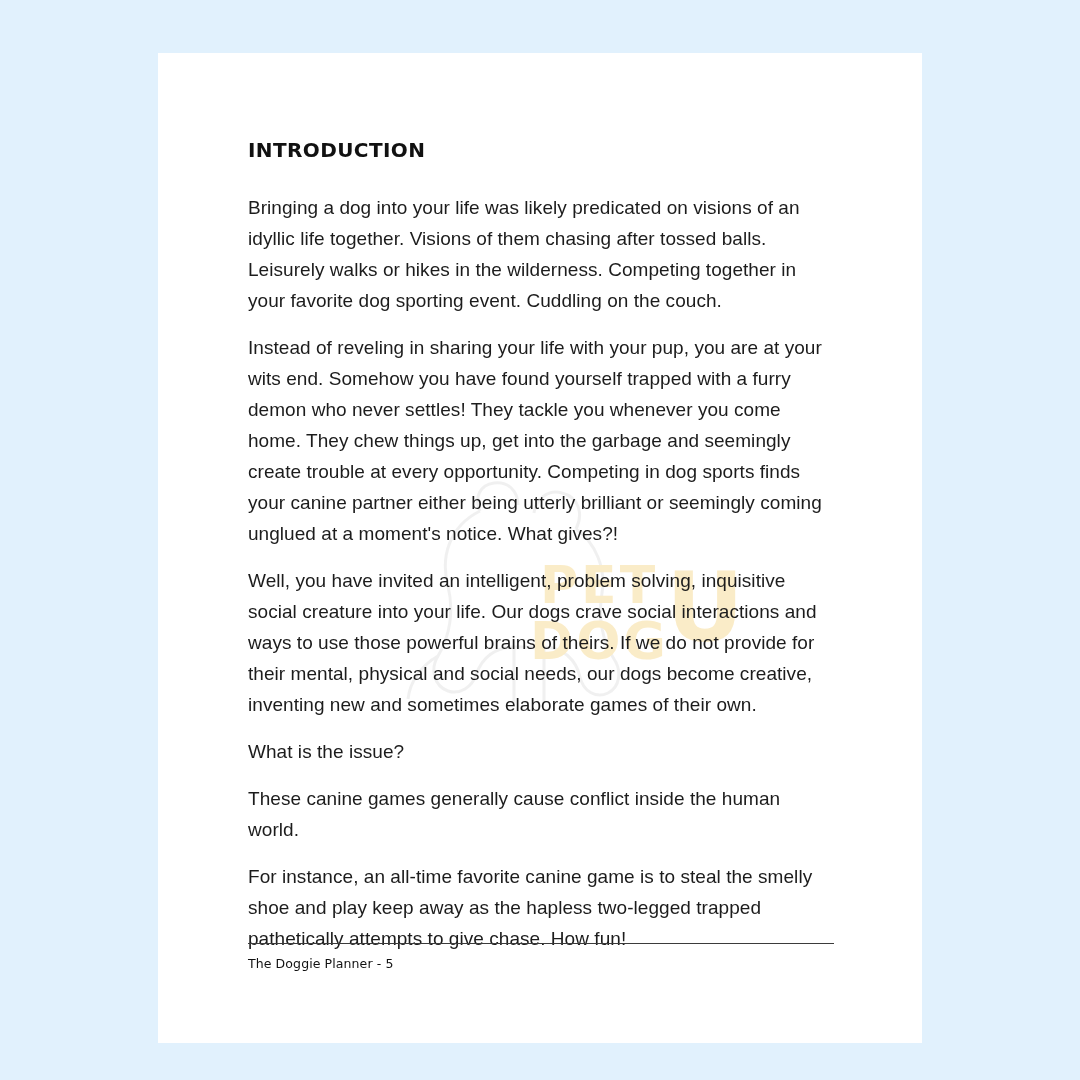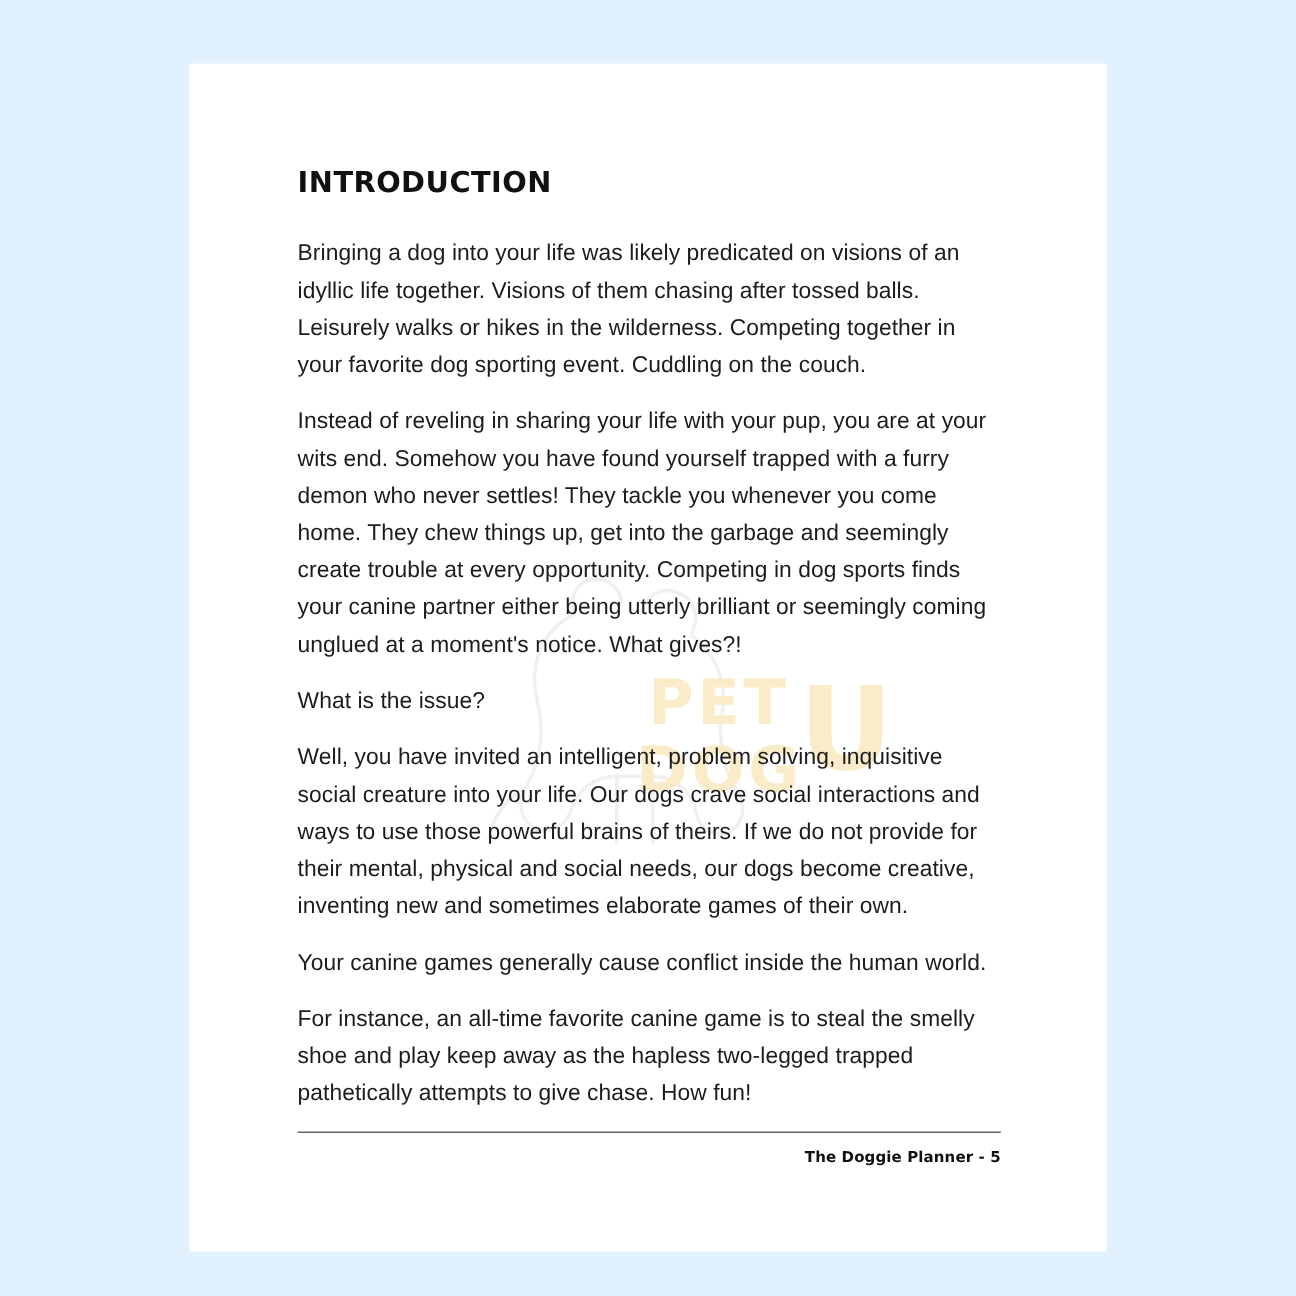--- a/index.html
+++ b/index.html
@@ -39,21 +39,21 @@
     opacity: 0.30;
     pointer-events: none;
   }
   .content {
     position: absolute;
     left: 90px;
     top: 85px;
     width: 586px;
   }
   .doc-title {
-    font-size: 24px;
+    font-size: 20px;
     font-weight: bold;
     letter-spacing: 0.4px;
     color: #111111;
     margin: 0 0 30px 0;
     font-family: "DejaVu Sans", sans-serif;
   }
   p.para {
     font-size: 19px;
     line-height: 31px;
     color: #1c1c1c;
@@ -67,23 +67,23 @@
     top: 890px;
     width: 586px;
   }
   .footer-rule {
     width: 100%;
     height: 1px;
     background: #3b3b3b;
     margin-bottom: 12px;
   }
   .footer-text {
-    text-align: right;
+    text-align: left;
     font-size: 12.5px;
-    font-weight: bold;
+    font-weight: normal;
     color: #111111;
     font-family: "DejaVu Sans", sans-serif;
     letter-spacing: 0.1px;
   }
 </style>
 </head>
 <body>
 
 <div class="viewport">
 
@@ -103,23 +103,23 @@
       <text x="210" y="152" font-family="DejaVu Sans, sans-serif" font-size="52" font-weight="bold" fill="#f0c14b" letter-spacing="3">PET</text>
       <text x="200" y="208" font-family="DejaVu Sans, sans-serif" font-size="52" font-weight="bold" fill="#f0c14b" letter-spacing="3">DOG</text>
       <text x="336" y="190" font-family="DejaVu Sans, sans-serif" font-size="96" font-weight="bold" fill="#f0c14b">U</text>
     </svg>
 
     <div class="content">
       <h1 class="doc-title">INTRODUCTION</h1>
 
       <p class="para">Bringing a dog into your life was likely predicated on visions of an idyllic life together. Visions of them chasing after tossed balls. Leisurely walks or hikes in the wilderness. Competing together in your favorite dog sporting event. Cuddling on the couch.</p>
       <p class="para">Instead of reveling in sharing your life with your pup, you are at your wits end. Somehow you have found yourself trapped with a furry demon who never settles! They tackle you whenever you come home. They chew things up, get into the garbage and seemingly create trouble at every opportunity. Competing in dog sports finds your canine partner either being utterly brilliant or seemingly coming unglued at a moment's notice. What gives?!</p>
+      <p class="para">Well, you have invited an intelligent, problem solving, inquisitive social creature into your life. Our dogs crave social interactions and ways to use those powerful brains of theirs. If we do not provide for their mental, physical and social needs, our dogs become creative, inventing new and sometimes elaborate games of their own.</p>
       <p class="para">What is the issue?</p>
-      <p class="para">Well, you have invited an intelligent, problem solving, inquisitive social creature into your life. Our dogs crave social interactions and ways to use those powerful brains of theirs. If we do not provide for their mental, physical and social needs, our dogs become creative, inventing new and sometimes elaborate games of their own.</p>
-      <p class="para">Your canine games generally cause conflict inside the human world.</p>
+      <p class="para">These canine games generally cause conflict inside the human world.</p>
       <p class="para">For instance, an all-time favorite canine game is to steal the smelly shoe and play keep away as the hapless two-legged trapped pathetically attempts to give chase. How fun!</p>
     </div>
 
     <div class="footer">
       <div class="footer-rule"></div>
       <div class="footer-text">The Doggie Planner - 5</div>
     </div>
 
   </div>
 </div>

